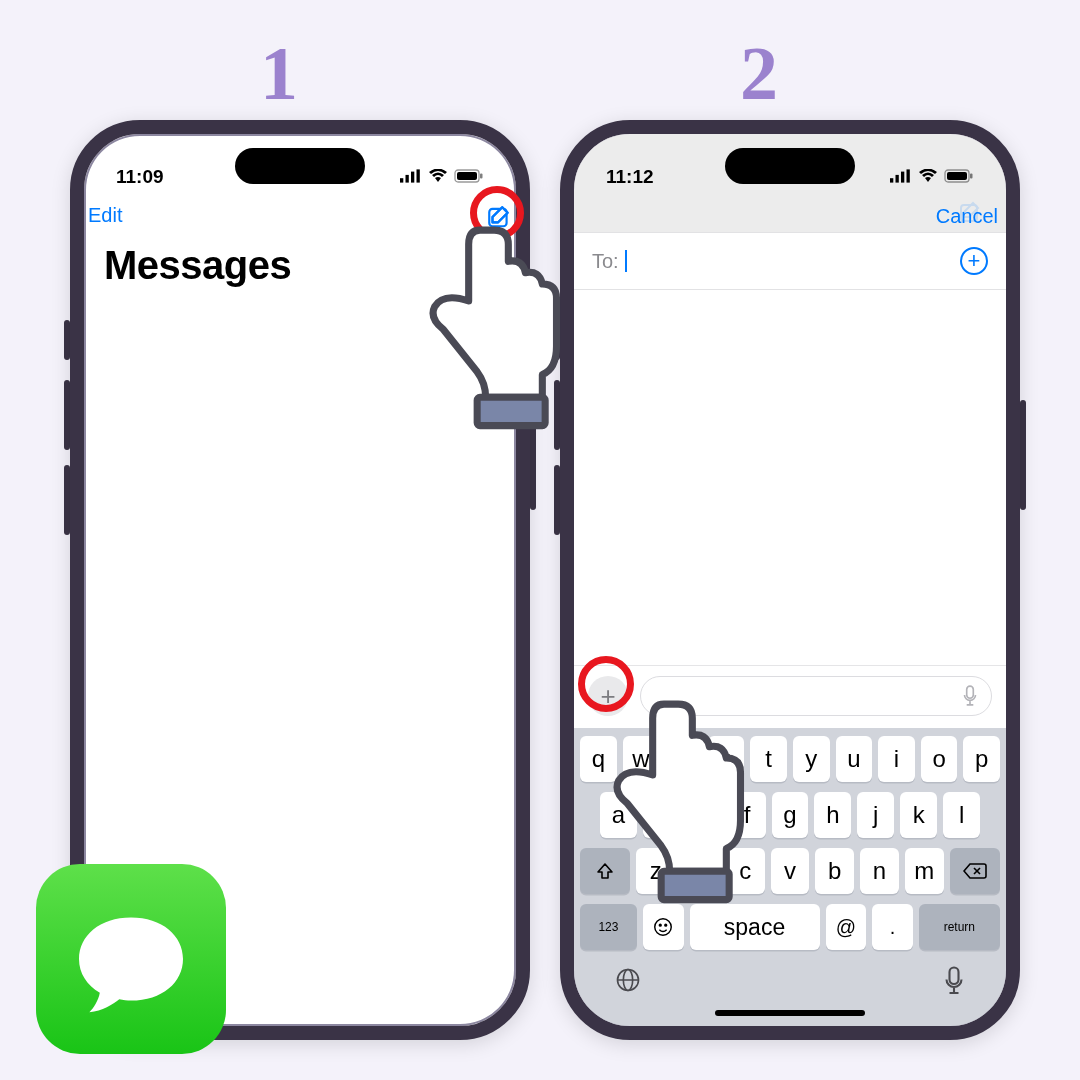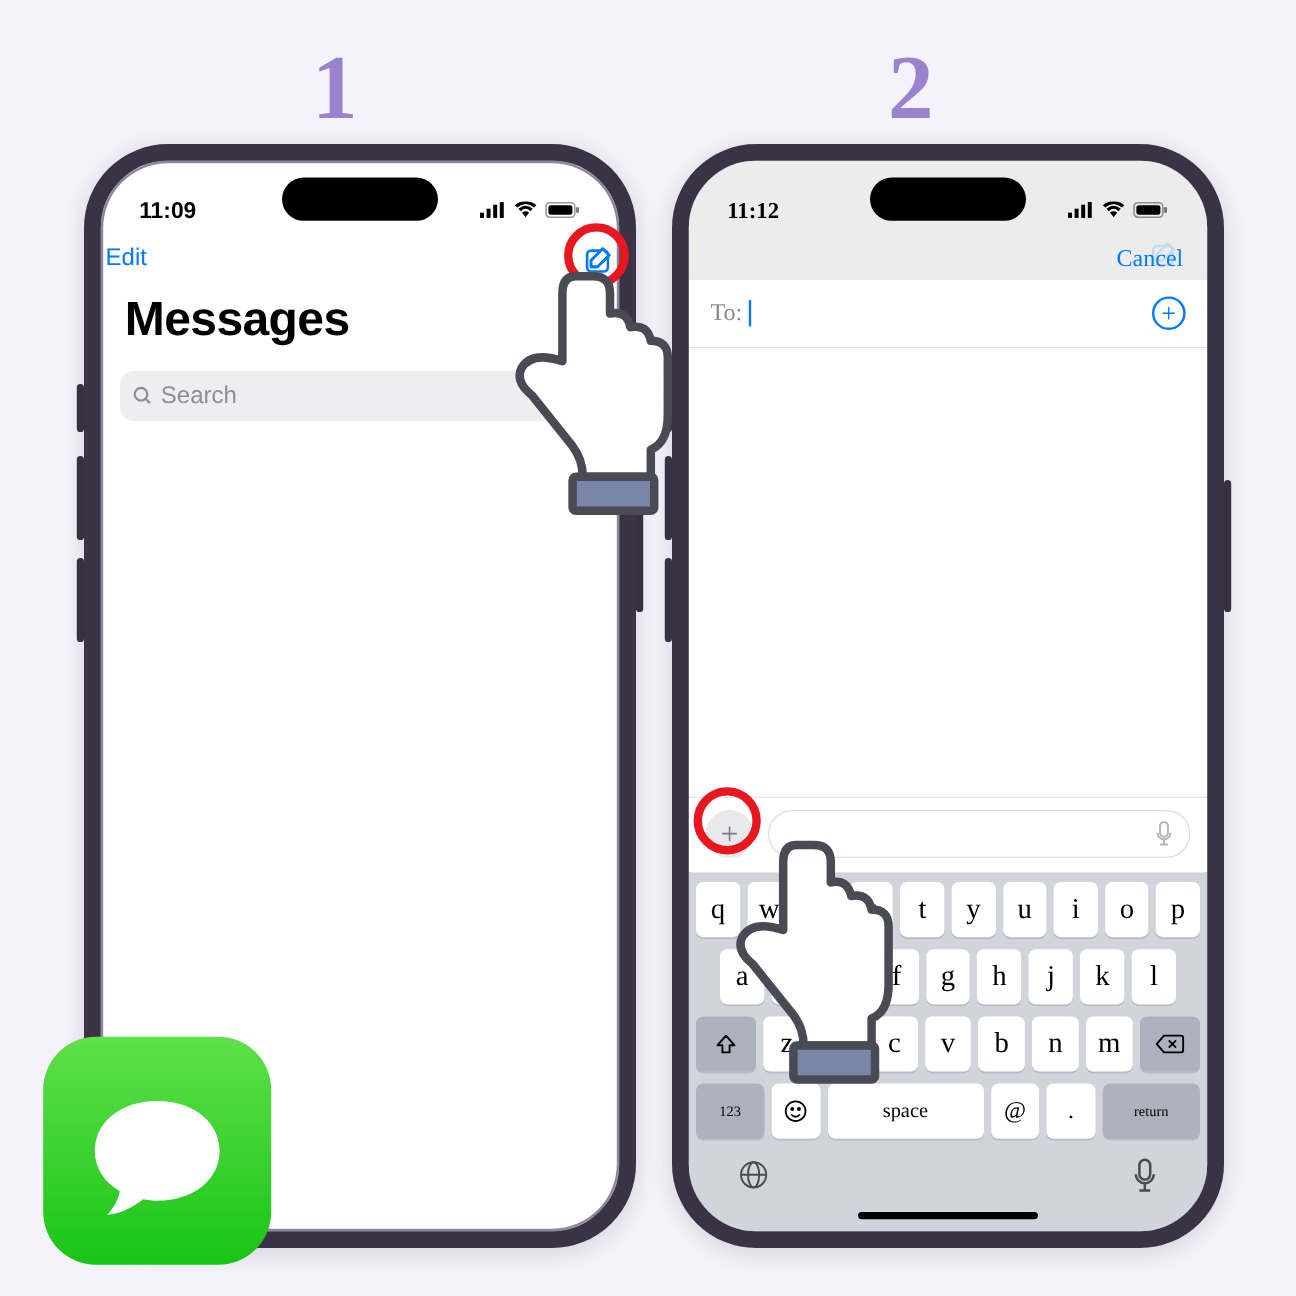--- a/index.html
+++ b/index.html
@@ -32,21 +32,21 @@
     color: var(--accent);
     font-family: "Comic Sans MS", "Marker Felt", cursive;
   }
   .stage {
     position: absolute;
     top: 120px;
     width: 460px;
     height: 920px;
   }
   #stage1 { left: 70px; }
-  #stage2 { left: 560px; font-family: Liberation Serif, serif; }
+  #stage2 { left: 560px; }
   #num1 { left: 260px; }
   #num2 { left: 740px; }
 
   
   .phone {
     position: absolute;
     inset: 0;
     border: 14px solid var(--phone-border);
     border-radius: 70px;
     background: #fff;
@@ -118,21 +118,21 @@
   }
 
   
   .s2-top { background:#ececec; }
   .nav2 {
     display: flex; align-items: center;
     padding: 26px 20px 16px;
     font-size: 20px;
   }
   .nav2 .title { flex:1; text-align:center; font-weight:600; font-size:20px; color:#000; }
-  .nav2 .cancel { color: var(--ios-blue); position:absolute; right:20px; }
+  .nav2 .cancel { color: var(--ios-blue); position:absolute; right:8px; }
   .faded-compose {
     position:absolute; right:24px; top:66px; opacity:.15;
   }
   .to-row {
     background:#fff;
     border-top:1px solid #e2e2e4;
     border-bottom:1px solid #e2e2e4;
     padding: 14px 18px;
     display:flex; align-items:center;
     font-size: 20px;
@@ -185,21 +185,21 @@
     box-shadow: 0 1.5px 0 var(--key-shadow);
     height: 46px;
     flex:1;
     display:flex; align-items:center; justify-content:center;
     font-size: 24px;
   }
   .key.dark { background: var(--key-dark); }
   .key.shift, .key.bksp { flex: 1.3; }
   .key.num { flex:1.4; font-size:12px; }
   .key.emoji { flex:1; }
-  .key.space { flex:3.2; font-size:17px; }
+  .key.space { flex:3.2; font-size:23px; }
   .key.at, .key.dot { flex:1; font-size:20px;}
   .key.ret { flex:2; font-size:12px; }
   .kb-bottom {
     display:flex; justify-content:space-between;
     padding: 6px 34px 0;
     color:#555;
   }
   .homebar {
     width:150px; height:6px; background:#000;
     border-radius:4px; margin: 10px auto 0;
@@ -279,27 +279,20 @@
           <svg width="26" height="26" viewBox="0 0 24 24" fill="none" stroke="#007aff" stroke-width="2" stroke-linecap="round" stroke-linejoin="round">
             <rect x="3" y="4.5" width="16" height="16" rx="3"></rect>
             <path d="M15 3 l5 5 -9 9 H6 v-5 z" fill="#fff"></path>
             <path d="M15 3 l5 5 -9 9 H6 v-5 z"></path>
           </svg>
         </span>
       </div>
 
       <div class="title-large">Messages</div>
 
-      <div class="searchbar">
-        <svg width="18" height="18" viewBox="0 0 24 24" fill="none" stroke="#8e8e93" stroke-width="2.5">
-            <circle cx="10" cy="10" r="7"></circle>
-            <line x1="20" y1="20" x2="15" y2="15"></line>
-          </svg>
-        <span>Search</span>
-      </div>
     </div>
   </div>
 
   <div class="ring" style="top:66px; right:6px; width:54px; height:54px;"></div>
 
   <svg class="hand" style="top:96px; right:-52px;" viewBox="0 0 120 160">
     <path d="M48 10 q-8 0 -8 10 v40 q-18 -6 -24 4 q-4 8 6 16 l24 30 q6 8 6 18 h40 v-16 q10 -4 10 -20 v-34 q0 -10 -10 -10 q-2 -10 -12 -8 q-2 -10 -12 -8 v-12 q0 -10 -10 -10 z" fill="#fff" stroke="#4a4a55" stroke-width="5" stroke-linejoin="round"></path>
     <rect x="46" y="128" width="48" height="20" rx="2" fill="#7a86a8" stroke="#4a4a55" stroke-width="5"></rect>
   </svg>
 </div>

